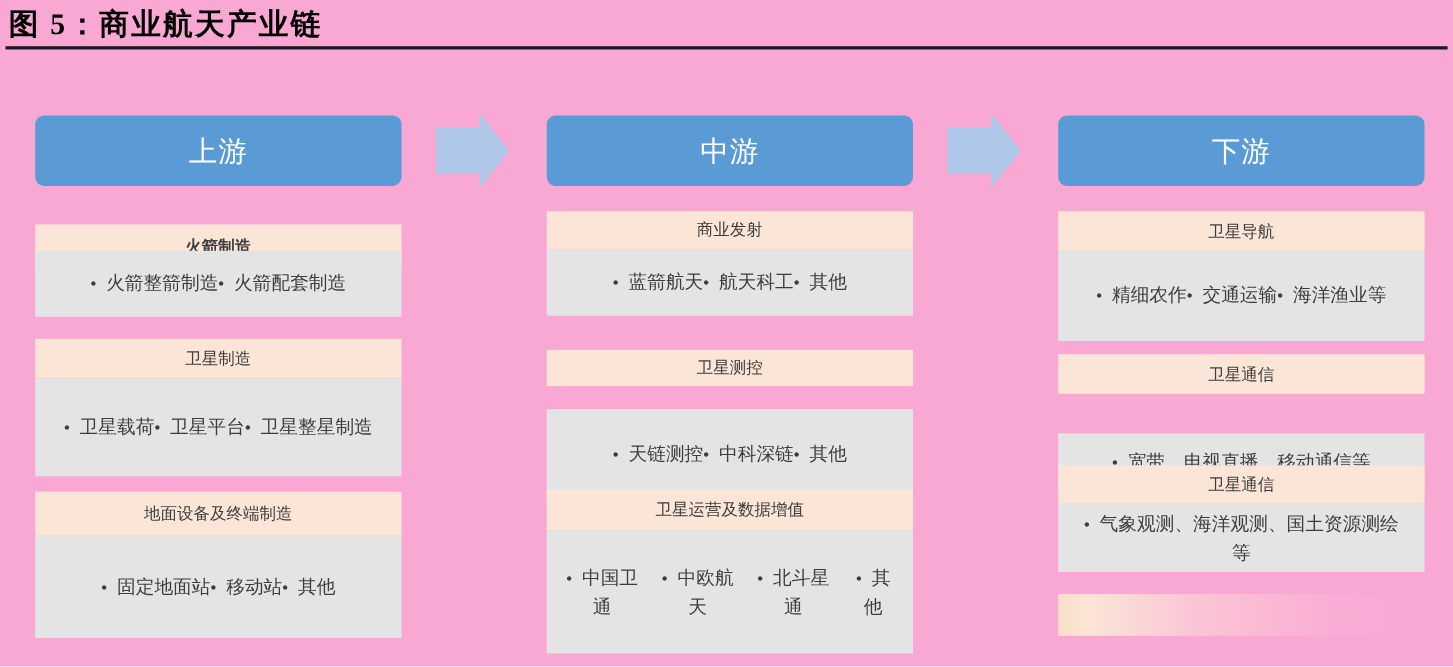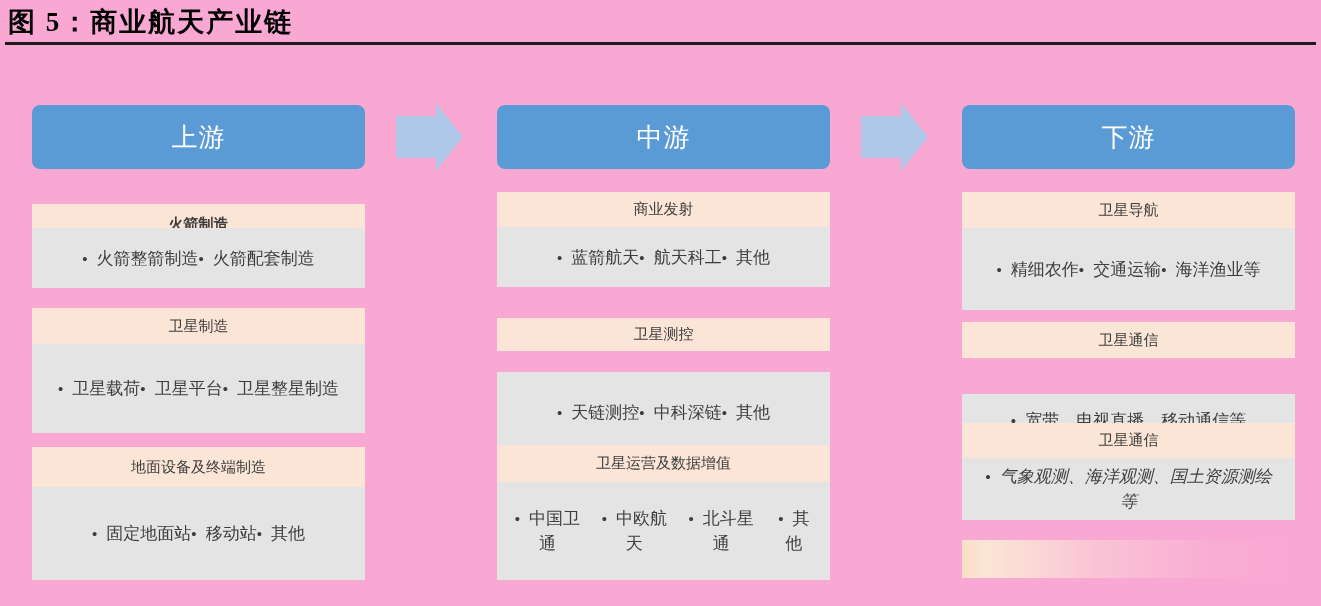--- a/index.html
+++ b/index.html
@@ -92,21 +92,21 @@
     </div>
 
     <div class="sec-title" style="top:318px;height:33px;">卫星测控</div>
     <div class="sec-body" style="top:372px;height:81px;">
       <div class="item">天链测控</div>
       <div class="item">中科深链</div>
       <div class="item">其他</div>
     </div>
 
     <div class="sec-title" style="top:445px;height:37px;">卫星运营及数据增值</div>
-    <div class="sec-body" style="top:482px;height:98px;gap:18px;">
+    <div class="sec-body" style="top:482px;height:112px;gap:18px;">
       <div class="item">中国卫通</div>
       <div class="item">中欧航天</div>
       <div class="item">北斗星通</div>
       <div class="item">其他</div>
     </div>
   </div>
 
   <div class="arrow arrow-2">
     <svg width="68" height="70" viewBox="0 0 68 70">
       <polygon points="0,14 40,14 40,1 67,35 40,69 40,56 0,56" fill="#AFC7E8"></polygon>
@@ -122,20 +122,20 @@
       <div class="item">交通运输</div>
       <div class="item">海洋渔业等</div>
     </div>
 
     <div class="sec-title" style="top:322px;height:36px;">卫星通信</div>
     <div class="sec-body" style="top:358px;height:52px;margin-top:36px;">
       <div class="item">宽带、电视直播、移动通信等</div>
     </div>
 
     <div class="sec-title" style="top:423px;height:35px;">卫星通信</div>
-    <div class="sec-body" style="top:458px;height:62px;font-style:italic;">
+    <div class="sec-body" style="top:458px;height:62px;">
       <div class="item">气象观测、海洋观测、国土资源测绘等</div>
     </div>
 
     <div class="faded-box"></div>
   </div>
 
 </div>
 
 </body></html>

